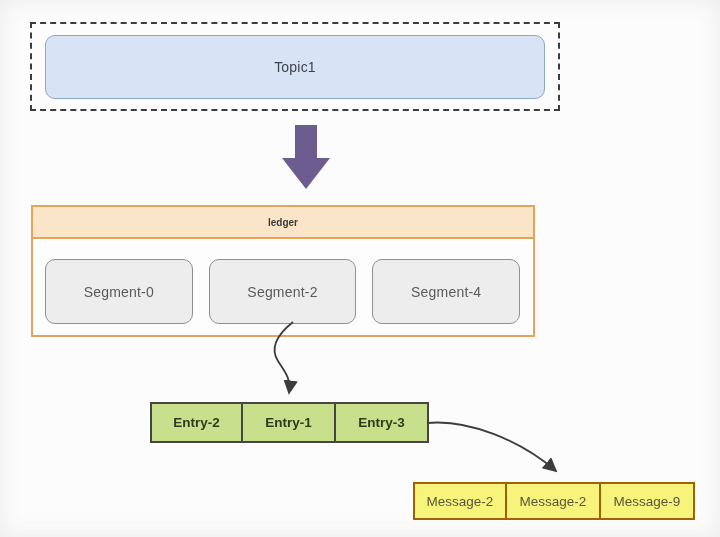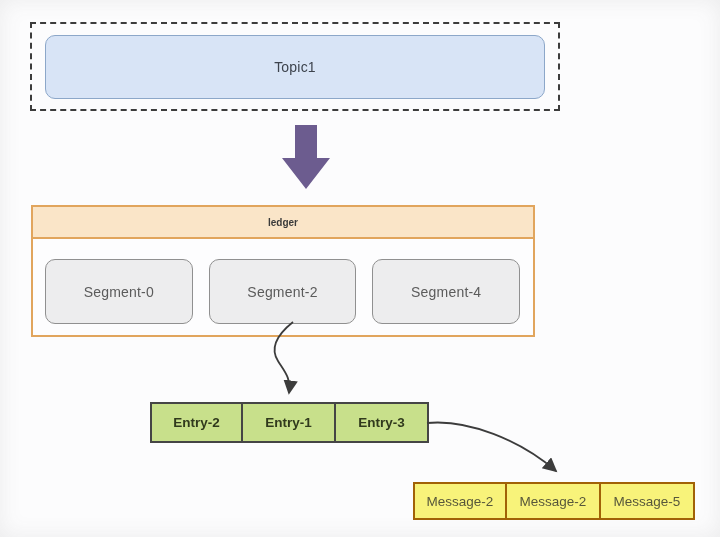--- a/index.html
+++ b/index.html
@@ -96,21 +96,21 @@
 
   <div class="entry-row">
     <div class="entry-cell">Entry-2</div>
     <div class="entry-cell">Entry-1</div>
     <div class="entry-cell">Entry-3</div>
   </div>
 
   <div class="message-row">
     <div class="message-cell">Message-2</div>
     <div class="message-cell">Message-2</div>
-    <div class="message-cell">Message-5</div>
+    <div class="message-cell">Message-9</div>
   </div>
 
   <svg class="connectors" viewBox="0 0 720 537">
     <defs>
       <marker id="ah" markerWidth="9" markerHeight="9" refX="7" refY="4" orient="auto">
         <path d="M0,0 L8,4 L0,8 z" fill="#3c3c3c"></path>
       </marker>
     </defs>
     <path d="M293,322 C278,334 269,347 278,361 C285,372 291,378 289,393" fill="none" stroke="#3c3c3c" stroke-width="1.8" marker-end="url(#ah)"></path>
     <path d="M427,423 C468,419 520,440 556,471" fill="none" stroke="#3c3c3c" stroke-width="1.8" marker-end="url(#ah)"></path>

